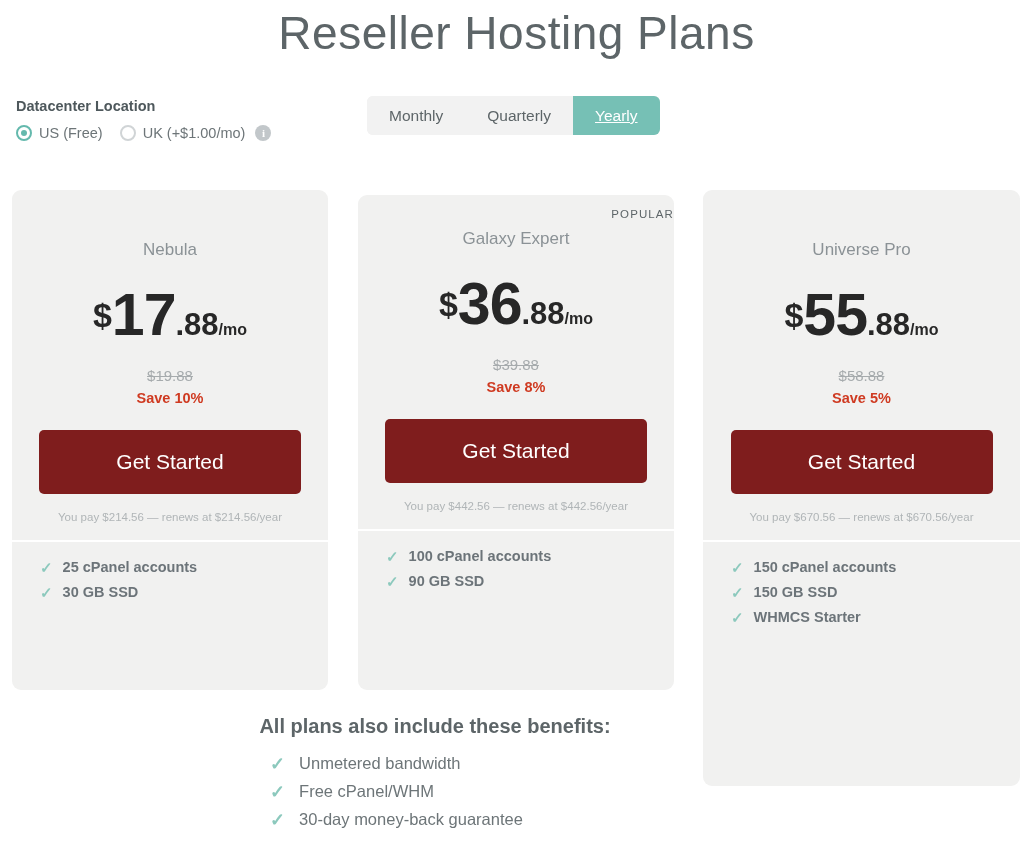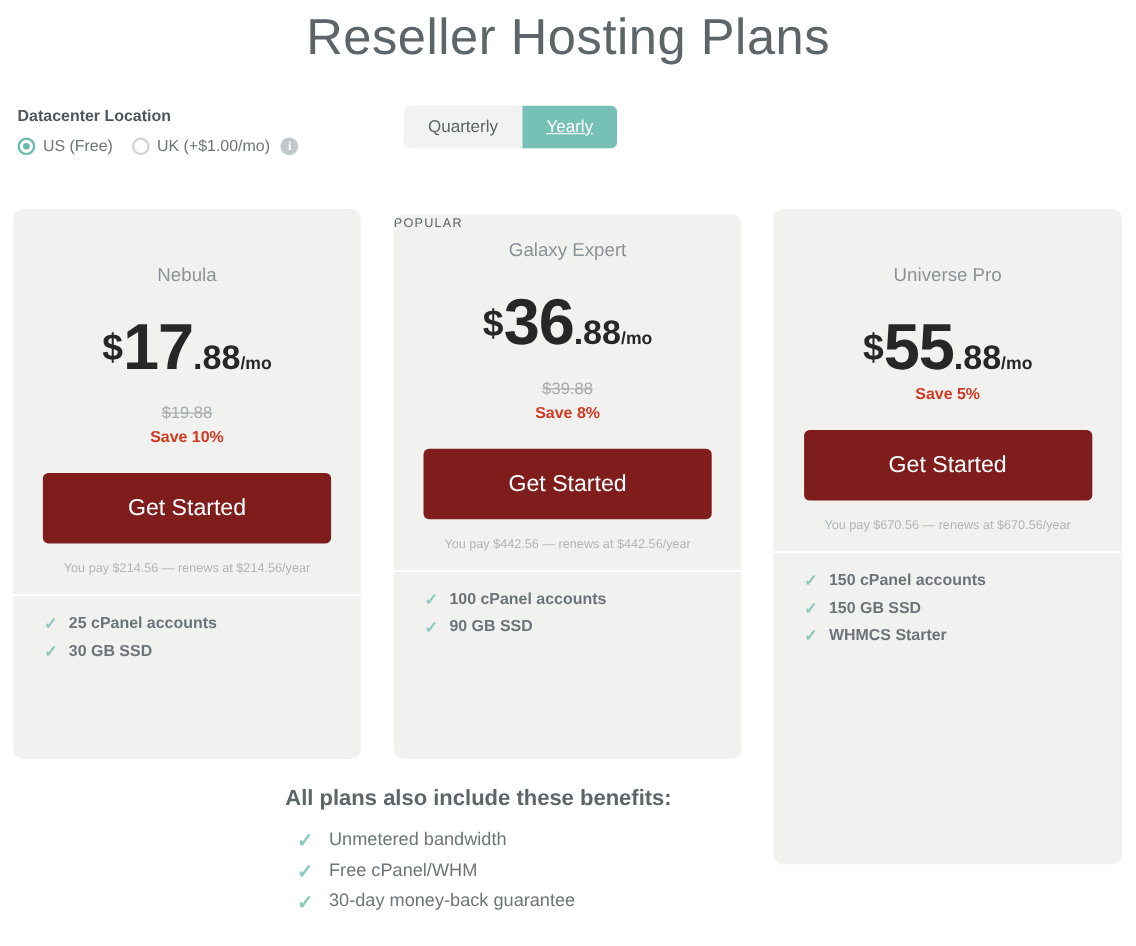--- a/index.html
+++ b/index.html
@@ -98,25 +98,25 @@
     position: absolute;
     background: #f1f1f0;
     border-radius: 9px;
     overflow: hidden;
   }
   .card-c0 { left: 12px;  top: 190px; width: 316px; height: 500px; }
   .card-c1 { left: 358px; top: 195px; width: 316px; height: 495px; }
   .card-c2 { left: 703px; top: 190px; width: 317px; height: 596px; }
 
   .popular-tag {
-    text-align: left;
+    text-align: right;
     font-size: 11.5px;
     letter-spacing: 1.1px;
     color: #5d6568;
-    padding-top: 2px;
+    padding-top: 13px;
   }
   .plan-name {
     text-align: center;
     font-size: 17px;
     color: #8b9296;
     margin-top: 0;
   }
   .card-c0 .plan-name, .card-c2 .plan-name { padding-top: 50px; }
   .card-c1 .plan-name { padding-top: 9px; }
 
@@ -249,20 +249,21 @@
       </label>
       <label class="radio-opt">
         <span class="radio"></span>
         <span class="radio-text">UK (+$1.00/mo)</span>
         <span class="info-icon">i</span>
       </label>
     </div>
   </div>
 
   <div class="cycle-tabs">
+    <div class="cycle-tab">Monthly</div>
     <div class="cycle-tab">Quarterly</div>
     <div class="cycle-tab active">Yearly</div>
   </div>
 
   <div class="cards">
 
     <div class="card card-c0">
       <div class="plan-name">Nebula</div>
       <div class="price-row">
         <span class="price-cur">$</span>
@@ -314,20 +315,21 @@
     </div>
 
     <div class="card card-c2">
       <div class="plan-name">Universe Pro</div>
       <div class="price-row">
         <span class="price-cur">$</span>
         <span class="price-int">55</span>
         <span class="price-dec">.88</span>
         <span class="price-per">/mo</span>
       </div>
+      <div class="old-price">$58.88</div>
       <div class="save-line">Save 5%</div>
       <button class="cta-btn">Get Started</button>
       <div class="renew-note">You pay $670.56 — renews at $670.56/year</div>
       <div class="divider"></div>
       <div class="feat-list">
         <div class="feat-item">
           <span class="tick">✓</span>
           <span>150 cPanel accounts</span>
         </div>
         <div class="feat-item">

